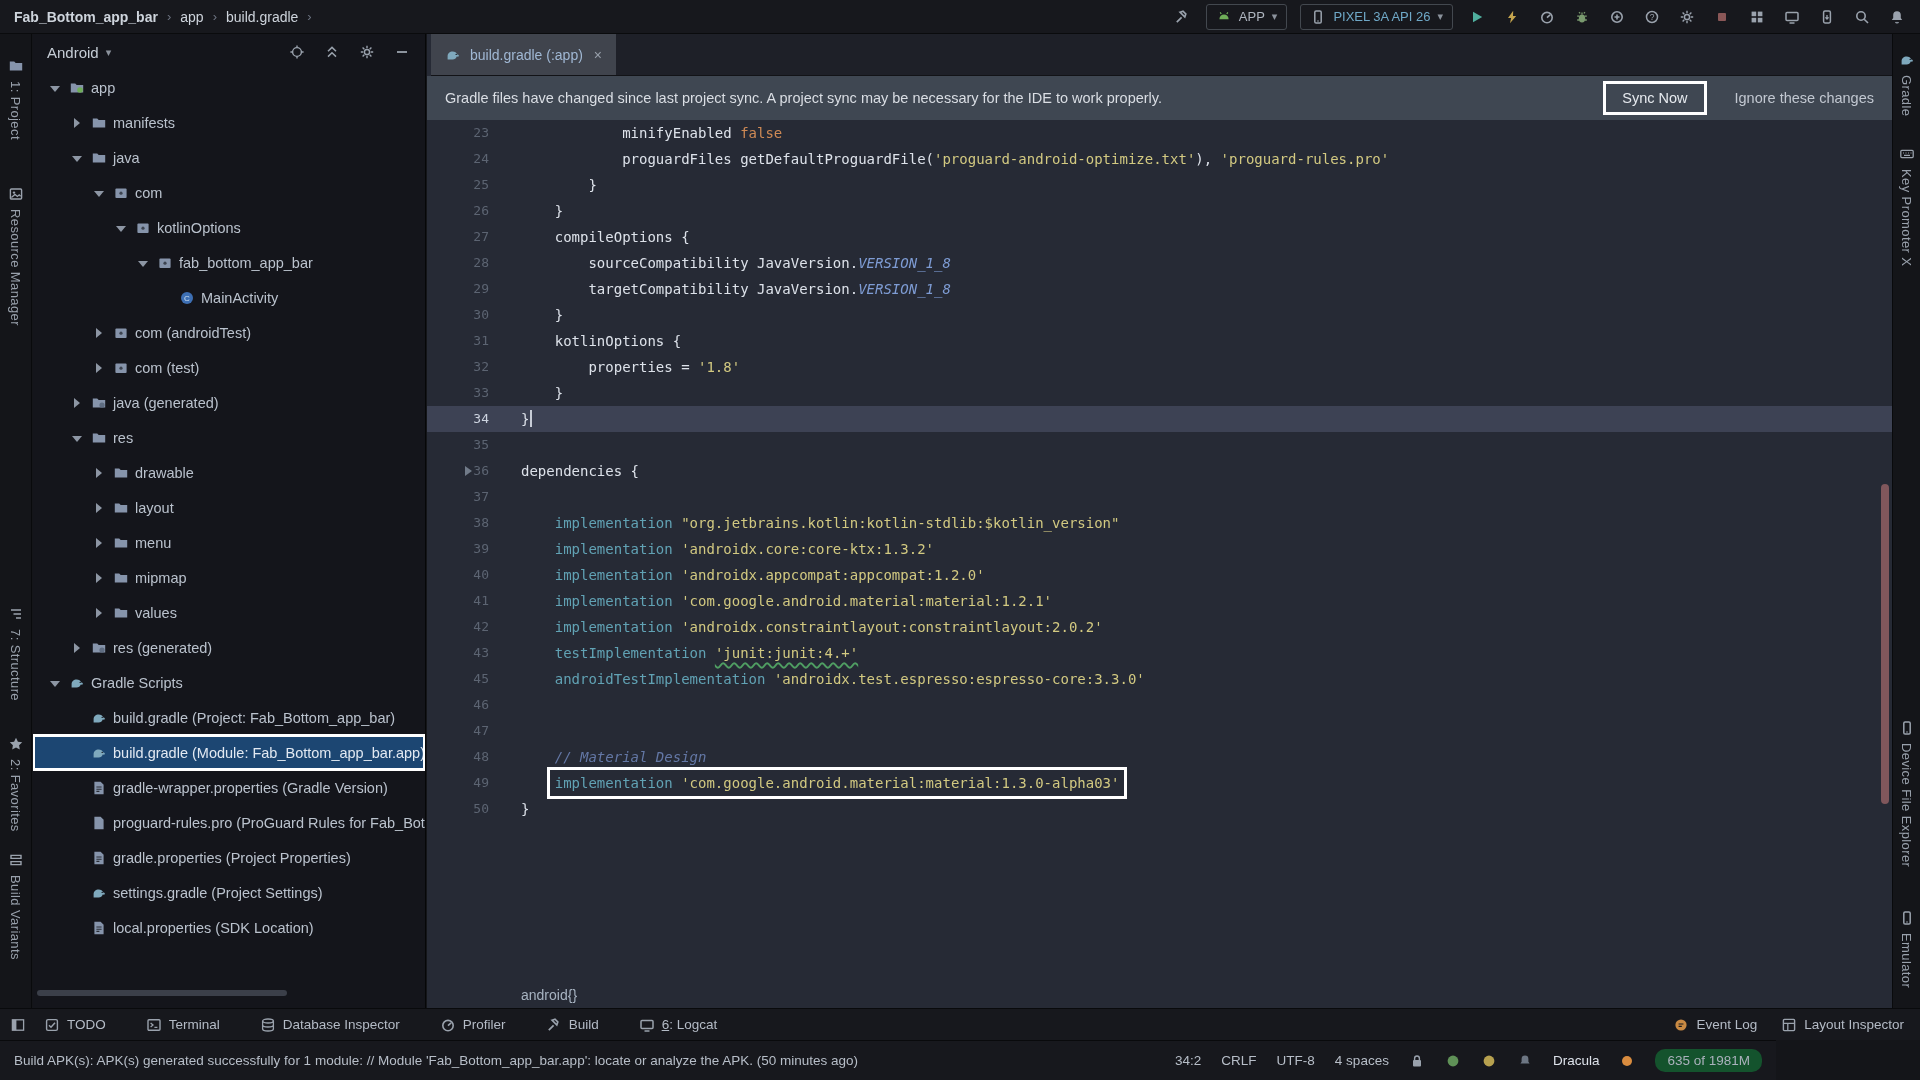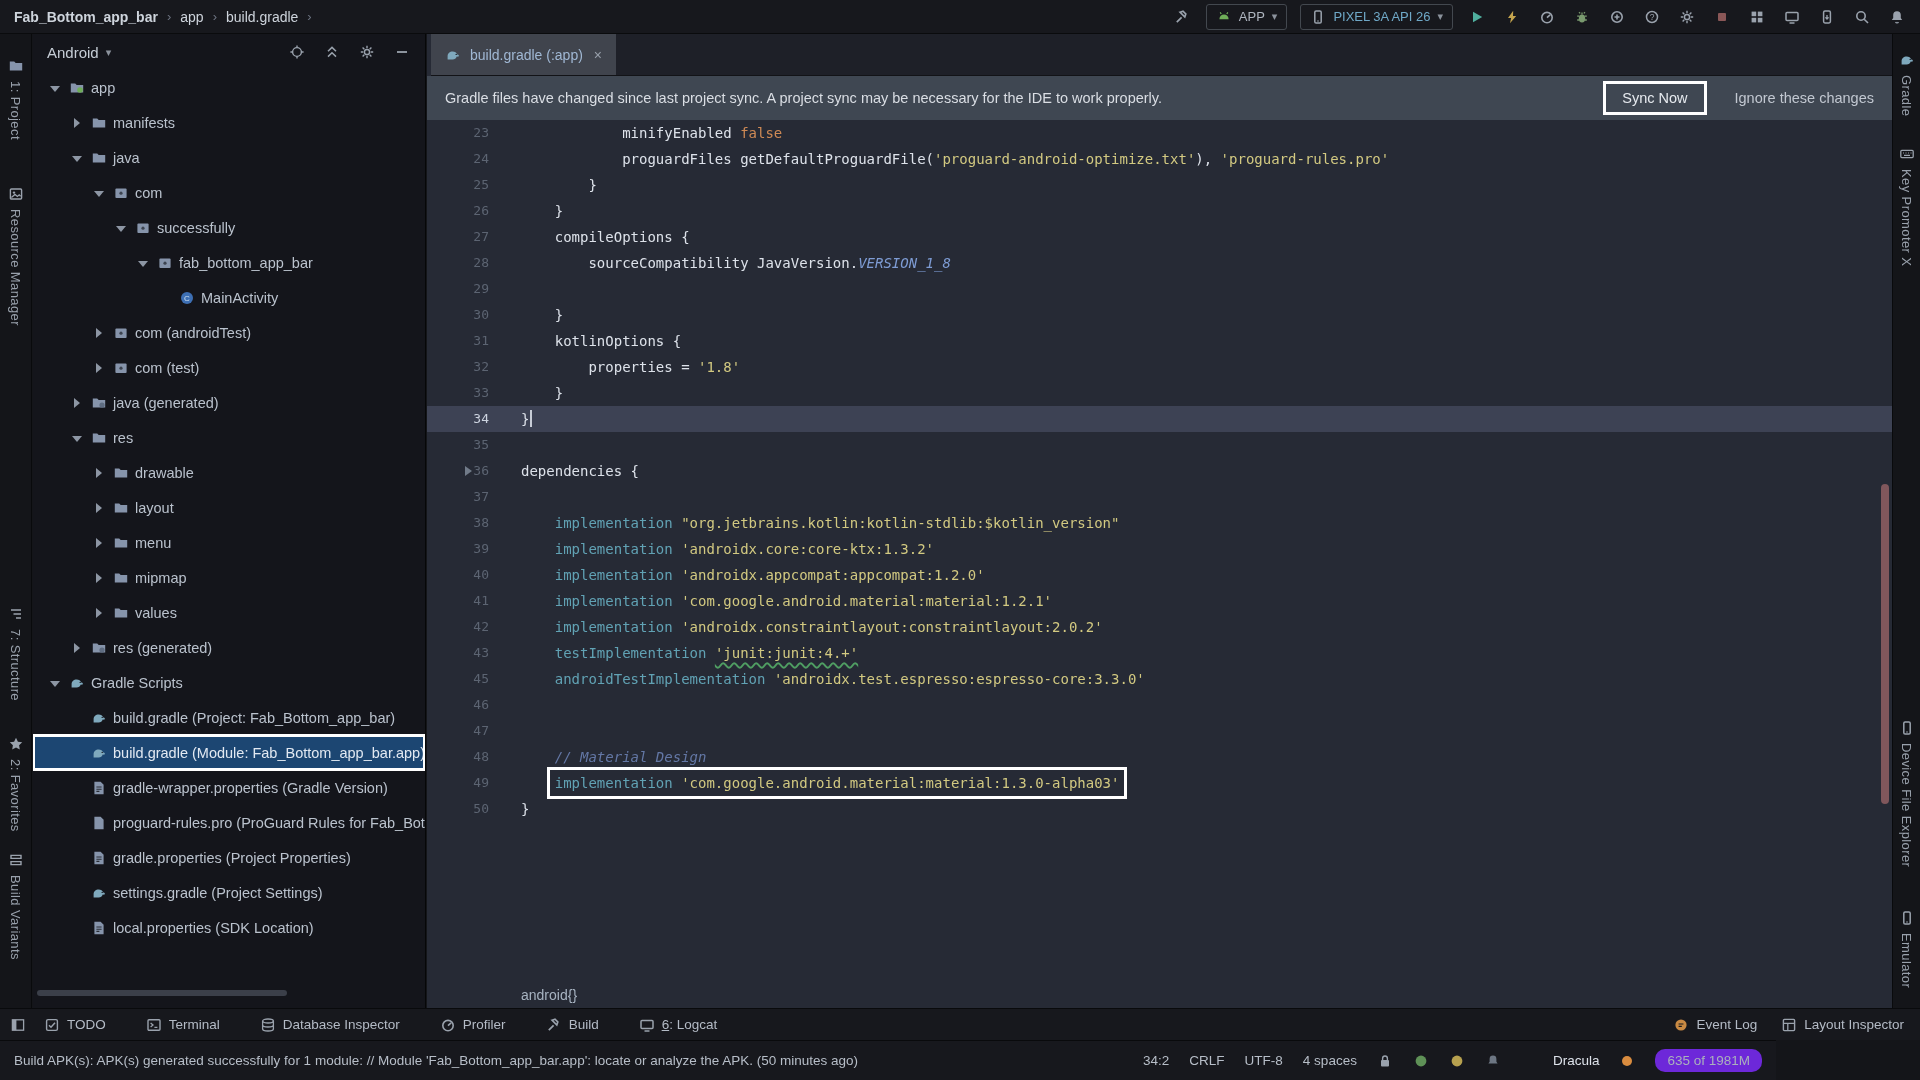--- a/index.html
+++ b/index.html
@@ -94,22 +94,22 @@
   .bb-item { display:flex; align-items:center; gap:7px; }
   .bb-item .u { text-decoration:underline; }
 
   
   .statusbar { position:absolute; left:0; top:1040px; width:1776px; height:40px; background:#17181d;
     border-top:1px solid #090a0c; display:flex; align-items:center; font-size:13.5px;
     color:#b7bec8; padding:0 14px; z-index:6; }
   .status-msg { white-space:nowrap; }
   .status-right { margin-left:auto; display:flex; align-items:center; gap:20px; }
   .st-item { white-space:nowrap; }
-  .st-item.mem { background:#6d28d9; border-radius:10px; padding:4px 12px; color:#aab1bc; }
-  .st-item.theme { color:#dde2ea;margin-left:32px; }
+  .st-item.mem { background:#14532d; border-radius:10px; padding:4px 12px; color:#aab1bc; }
+  .st-item.theme { color:#dde2ea; }
   .icon { display:inline-flex; width:16px; height:16px; flex:0 0 16px; align-items:center; justify-content:center; }
 </style>
 </head>
 <body>
 
 <div class="titlebar">
   <div class="breadcrumb" id="breadcrumb">
       <span class="crumb first">Fab_Bottom_app_bar</span>
       <span class="chev">›</span>
       <span class="crumb">app</span>
@@ -380,21 +380,21 @@
       </div>
       <div class="tree-row">
         <span class="indent" style="width: 74px;"></span>
         <span class="tri expanded"></span>
         <span class="icon">
           <svg width="16" height="16" viewBox="0 0 16 16">
             <rect x="2.4" y="3.4" width="11.2" height="9.6" rx="1" fill="#8694ab"></rect>
             <circle cx="8" cy="8.2" r="1.6" fill="#3c4350"></circle>
           </svg>
         </span>
-        <span class="tree-label">successfully</span>
+        <span class="tree-label">kotlinOptions</span>
       </div>
       <div class="tree-row">
         <span class="indent" style="width: 96px;"></span>
         <span class="tri expanded"></span>
         <span class="icon">
           <svg width="16" height="16" viewBox="0 0 16 16">
             <rect x="2.4" y="3.4" width="11.2" height="9.6" rx="1" fill="#8694ab"></rect>
             <circle cx="8" cy="8.2" r="1.6" fill="#3c4350"></circle>
           </svg>
         </span>
@@ -626,21 +626,21 @@
       <span class="banner-link dim">Ignore these changes</span>
     </div>
   </div>
   <div class="code-area" id="code-area">
       <div class="code-line"><span class="gutter">23</span><span class="code-text"><span class="tok-p">            minifyEnabled </span><span class="tok-k">false</span></span></div>
       <div class="code-line"><span class="gutter">24</span><span class="code-text"><span class="tok-p">            proguardFiles getDefaultProguardFile(</span><span class="tok-s">'proguard-android-optimize.txt'</span><span class="tok-p">), </span><span class="tok-s">'proguard-rules.pro'</span></span></div>
       <div class="code-line"><span class="gutter">25</span><span class="code-text"><span class="tok-p">        }</span></span></div>
       <div class="code-line"><span class="gutter">26</span><span class="code-text"><span class="tok-p">    }</span></span></div>
       <div class="code-line"><span class="gutter">27</span><span class="code-text"><span class="tok-p">    compileOptions {</span></span></div>
       <div class="code-line"><span class="gutter">28</span><span class="code-text"><span class="tok-p">        sourceCompatibility JavaVersion.</span><span class="tok-v">VERSION_1_8</span></span></div>
-      <div class="code-line"><span class="gutter">29</span></div>
+      <div class="code-line"><span class="gutter">29</span><span class="code-text"><span class="tok-p">        targetCompatibility JavaVersion.</span><span class="tok-v">VERSION_1_8</span></span></div>
       <div class="code-line"><span class="gutter">30</span><span class="code-text"><span class="tok-p">    }</span></span></div>
       <div class="code-line"><span class="gutter">31</span><span class="code-text"><span class="tok-p">    kotlinOptions {</span></span></div>
       <div class="code-line"><span class="gutter">32</span><span class="code-text"><span class="tok-p">        properties = </span><span class="tok-s">'1.8'</span></span></div>
       <div class="code-line"><span class="gutter">33</span><span class="code-text"><span class="tok-p">    }</span></span></div>
       <div class="code-line current"><span class="gutter">34</span><span class="code-text"><span class="tok-p">}</span><span class="caret"></span></span></div>
       <div class="code-line"><span class="gutter">35</span><span class="code-text"></span></div>
       <div class="code-line"><span class="gutter">36</span><span class="gut-arrow"></span><span class="code-text"><span class="tok-p">dependencies {</span></span></div>
       <div class="code-line"><span class="gutter">37</span><span class="code-text"></span></div>
       <div class="code-line"><span class="gutter">38</span><span class="code-text"><span class="tok-p">    </span><span class="tok-m">implementation </span><span class="tok-s">"org.jetbrains.kotlin:kotlin-stdlib:$kotlin_version"</span></span></div>
       <div class="code-line"><span class="gutter">39</span><span class="code-text"><span class="tok-p">    </span><span class="tok-m">implementation </span><span class="tok-s">'androidx.core:core-ktx:1.3.2'</span></span></div>

